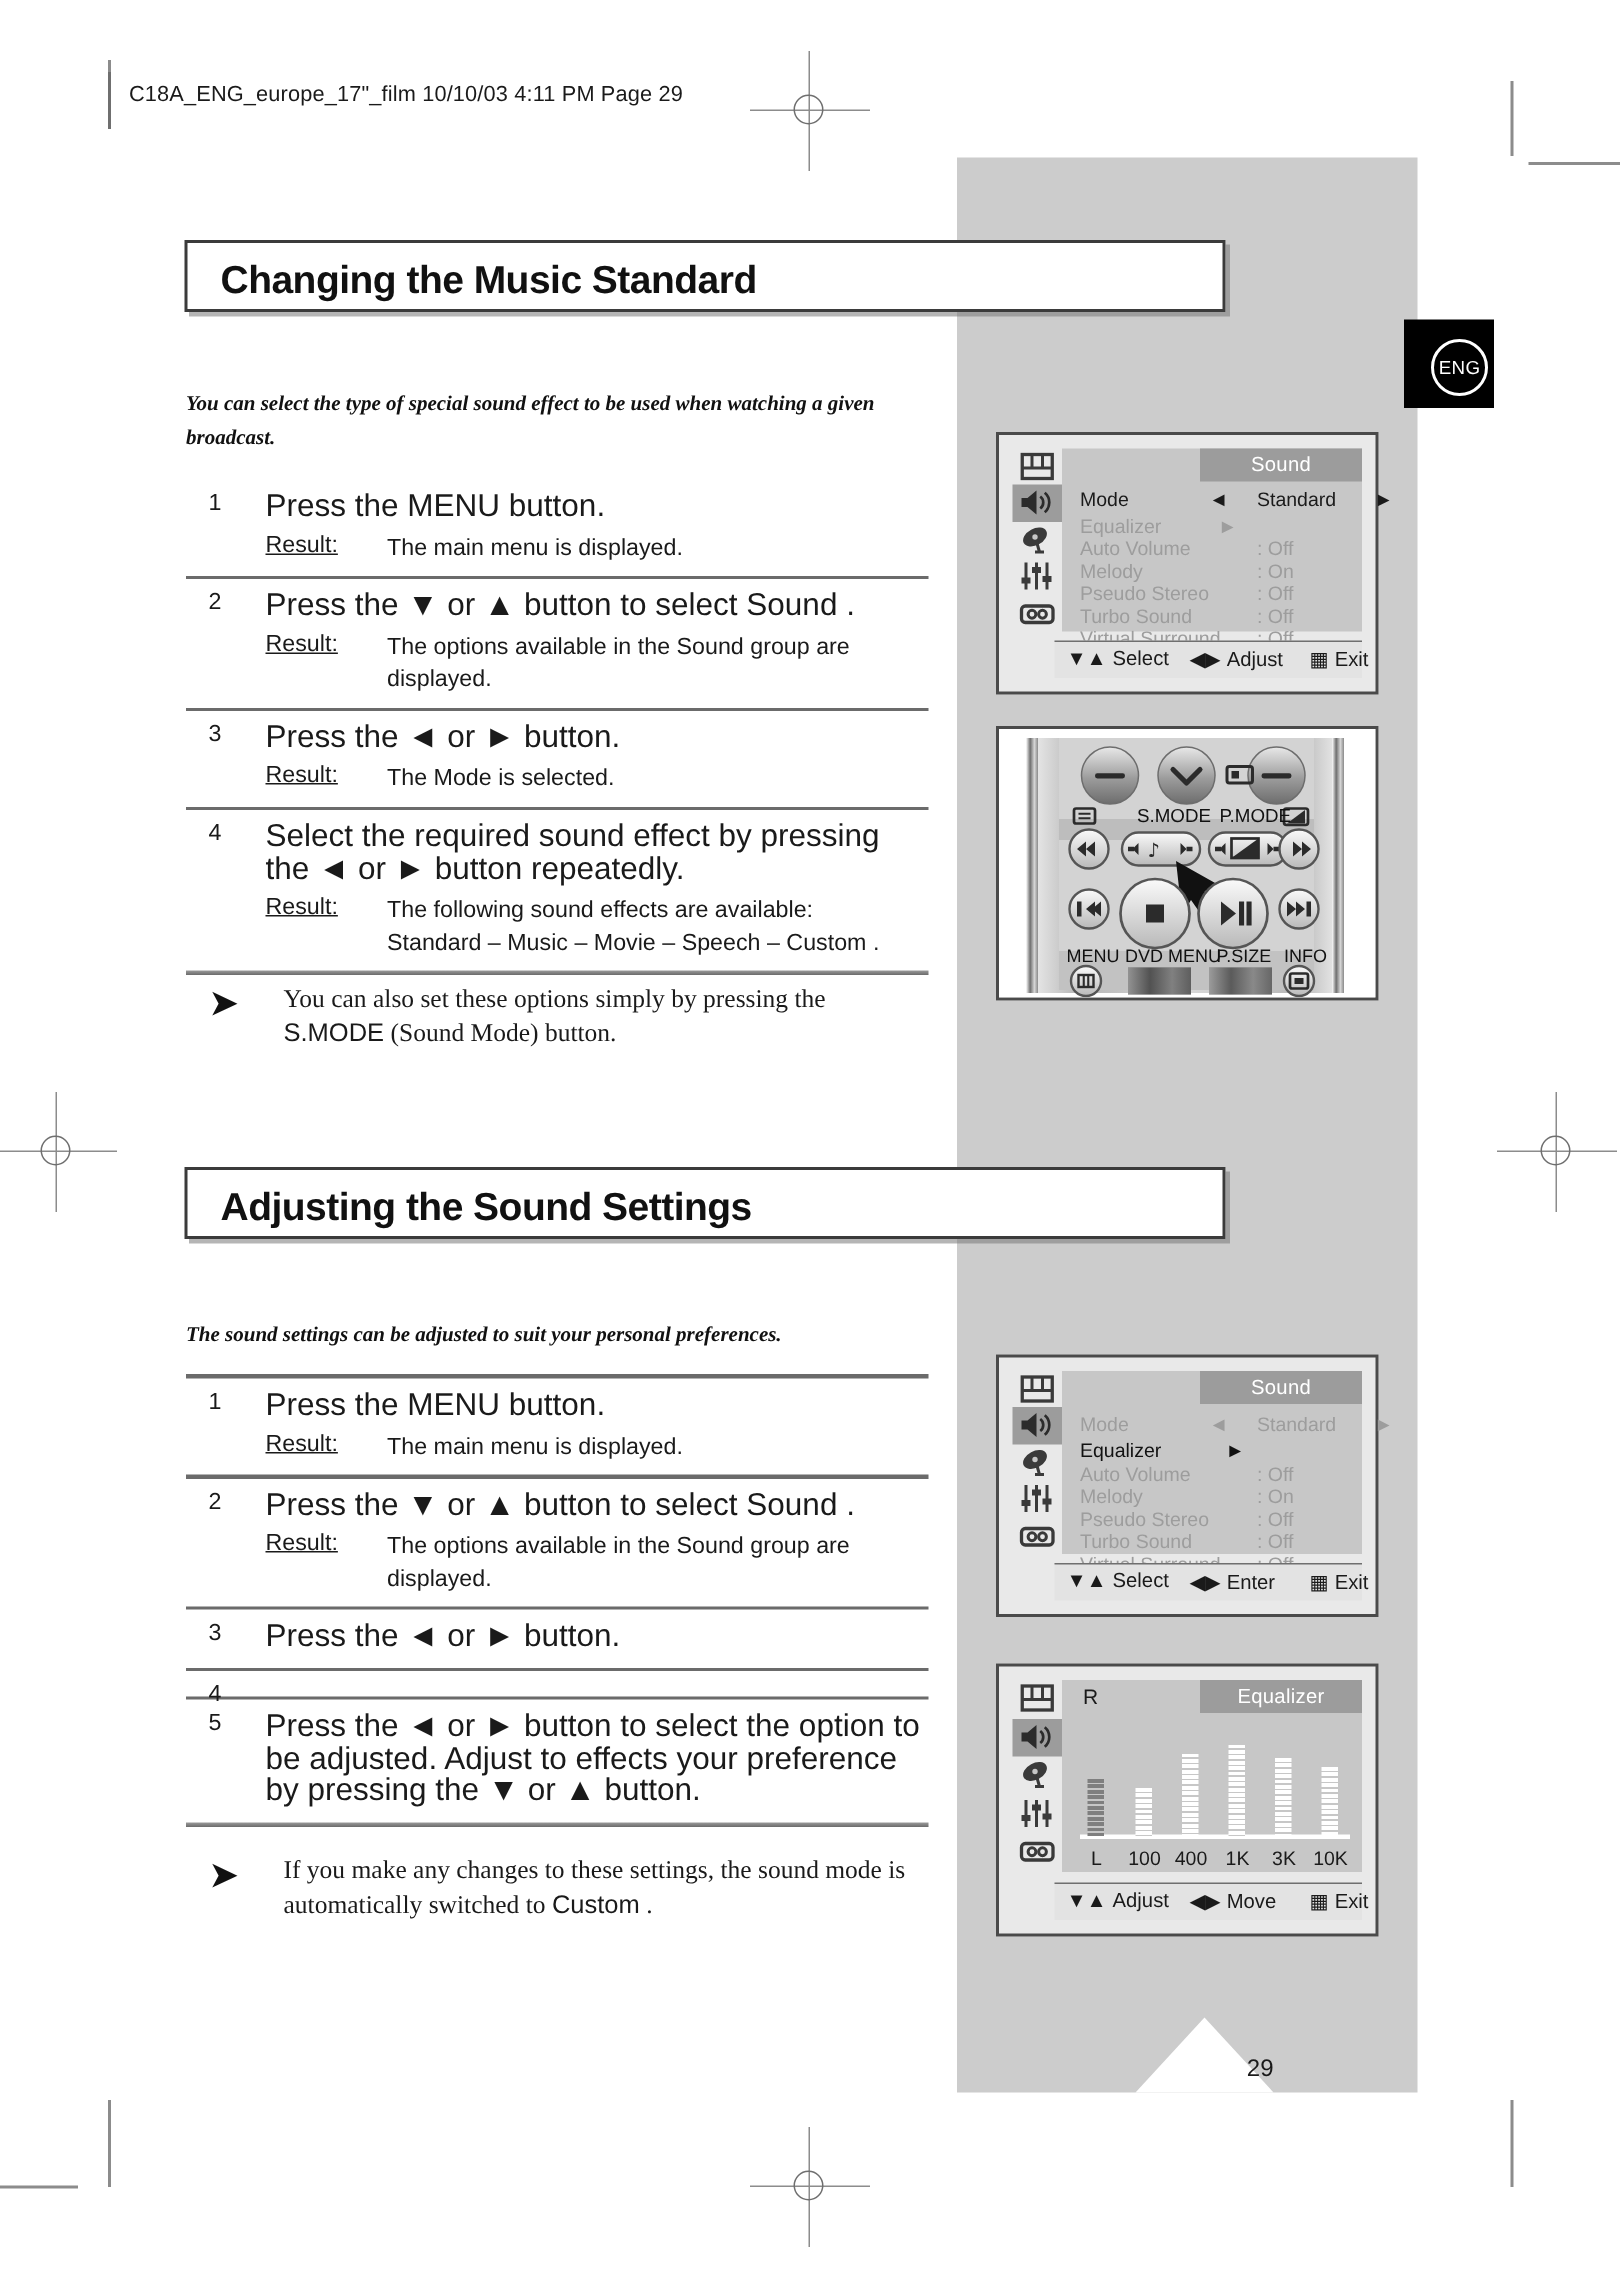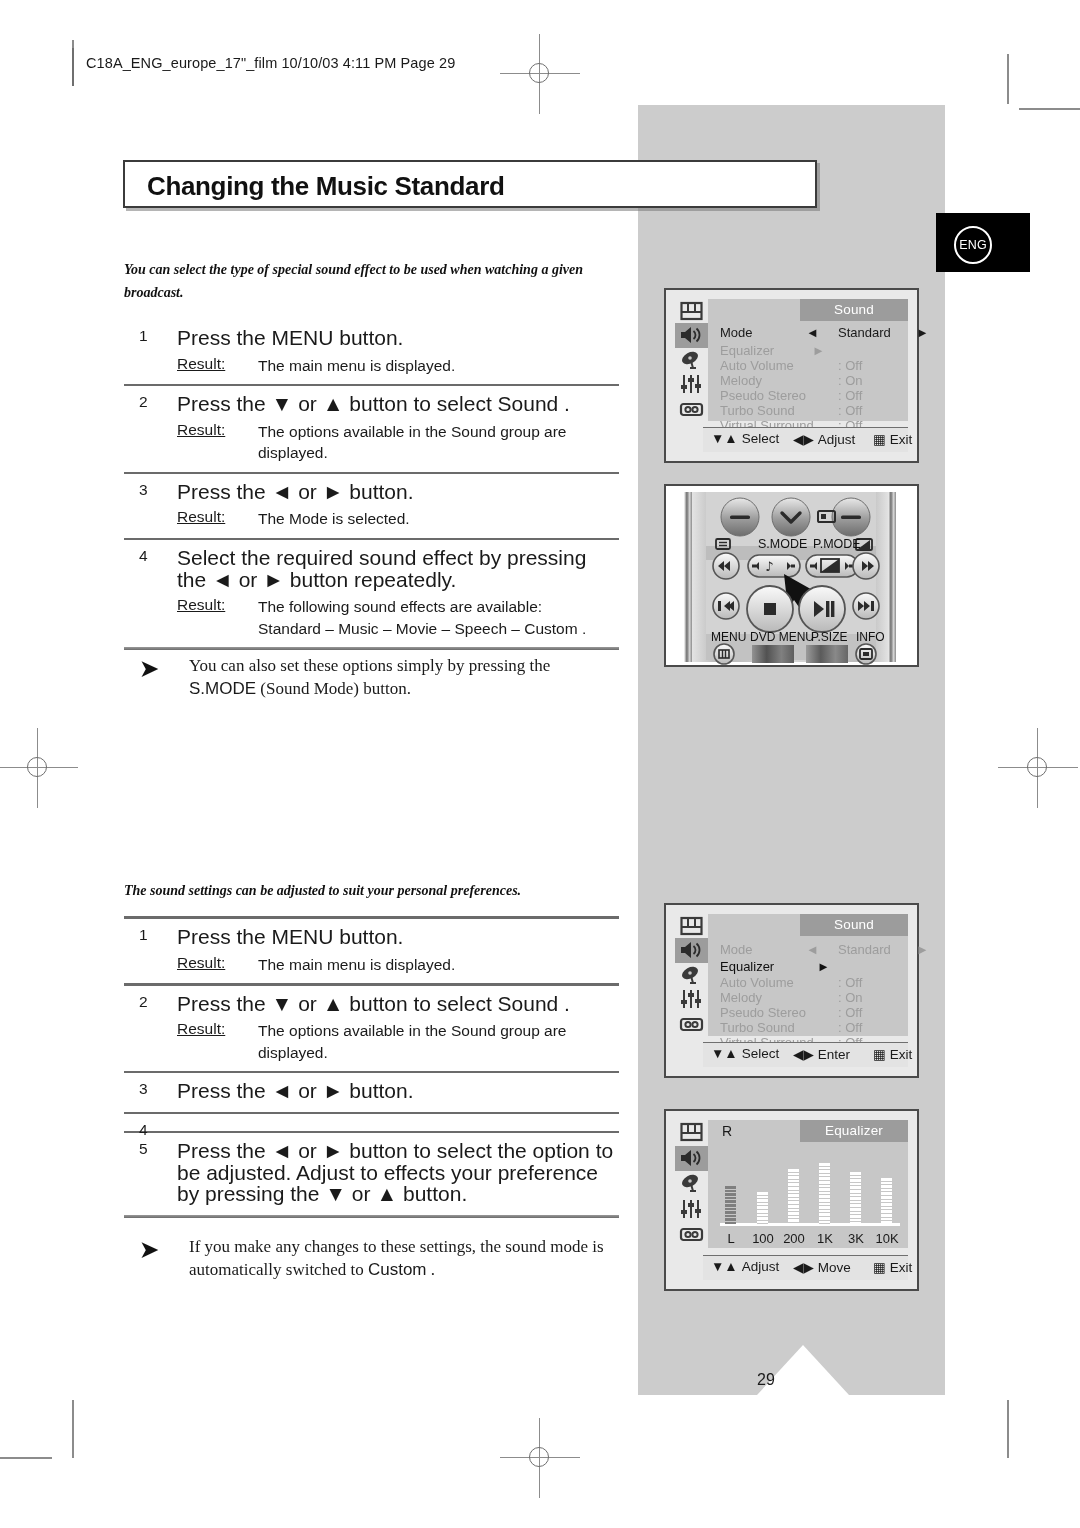--- a/index.html
+++ b/index.html
@@ -26,21 +26,21 @@
   .hdrbar{position:absolute;left:72px;top:48px;width:1.6px;height:38px;background:#6f6f6f;}
   .hdrtext{
     position:absolute;left:86px;top:55px;
     font-size:14.5px;letter-spacing:.1px;color:#1a1a1a;white-space:nowrap;
   }
 
   
   .graypanel{position:absolute;left:638px;top:105px;width:307px;height:1290px;background:#cccccc;}
 
   
-  .engtab{position:absolute;left:936px;top:213px;width:94px;height:59px;background:#000;}
+  .engtab{position:absolute;left:936px;top:213px;width:60px;height:59px;background:#000;}
   .engtab .ring{
     position:absolute;left:18px;top:13px;width:34px;height:34px;
     border:2.4px solid #fff;border-radius:50%;
     color:#fff;font-size:12.5px;line-height:34px;text-align:center;
     letter-spacing:.2px;
   }
 
   
   .titlebox{
     position:absolute;left:123px;width:694px;height:48px;
@@ -149,21 +149,21 @@
   }
   .rm-inner{position:absolute;left:0;top:0;right:0;bottom:0;overflow:hidden;}
 
   
   .pagetri{
     position:absolute;left:757px;top:1345px;
     width:0;height:0;border-left:46px solid transparent;border-right:46px solid transparent;
     border-bottom:50px solid #ffffff;
   }
   .pagenum{
-    position:absolute;left:757px;top:1371px;width:92px;text-align:left;
+    position:absolute;left:757px;top:1371px;width:92px;text-align:right;
     font-size:16px;color:#1a1a1a;
   }
 </style>
 </head>
 <body>
 
 <div class="page">
 
   <div class="cropline" style="left:72px;top:40px;width:1.5px;height:46px;"></div>
   <div class="cropline" style="left:1007px;top:54px;width:1.5px;height:50px;"></div>
@@ -258,20 +258,23 @@
       </div>
     </div>
     <div class="rule thick"></div>
   </div>
 
   <div class="note" style="top:655px;">
     <div class="arrow">➤</div>
     <div class="ntxt"><span>You can also set these options simply by pressing the </span><b>S.MODE</b><span> (Sound Mode) button.</span></div>
   </div>
 
+  <div class="titlebox" style="top:778px;">
+    <span>Adjusting the Sound Settings</span>
+  </div>
 
   <div class="intro" style="top:879px;width:520px;">The sound settings can be adjusted to suit your personal preferences.</div>
 
   <div class="steps" style="top:916px;">
     <div class="rule" style="height:3.4px;"></div>
 
     <div class="step">
       <div class="num">1</div>
       <div class="body">
         <div class="line">Press the MENU button.</div>
@@ -666,21 +669,21 @@
 
           <div class="eqbar bal" style="left:17px;height:38px;"></div>
           <div class="eqbar" style="left:49px;height:32px;"></div>
           <div class="eqbar" style="left:80px;height:55px;"></div>
           <div class="eqbar" style="left:111px;height:61px;"></div>
           <div class="eqbar" style="left:142px;height:52px;"></div>
           <div class="eqbar" style="left:173px;height:46px;"></div>
 
           <div class="eqlbl" style="left:12px;width:22px;">L</div>
           <div class="eqlbl" style="left:41px;width:28px;">100</div>
-          <div class="eqlbl" style="left:72px;width:28px;">200</div>
+          <div class="eqlbl" style="left:72px;width:28px;">400</div>
           <div class="eqlbl" style="left:103px;width:28px;">1K</div>
           <div class="eqlbl" style="left:134px;width:28px;">3K</div>
           <div class="eqlbl" style="left:163px;width:32px;">10K</div>
         </div>
       </div>
       <div class="osd-foot">
         <div class="fi" style="left:8px;">
           <span class="g">▼▲</span><span>Adjust</span>
         </div>
         <div class="fi" style="left:90px;">

